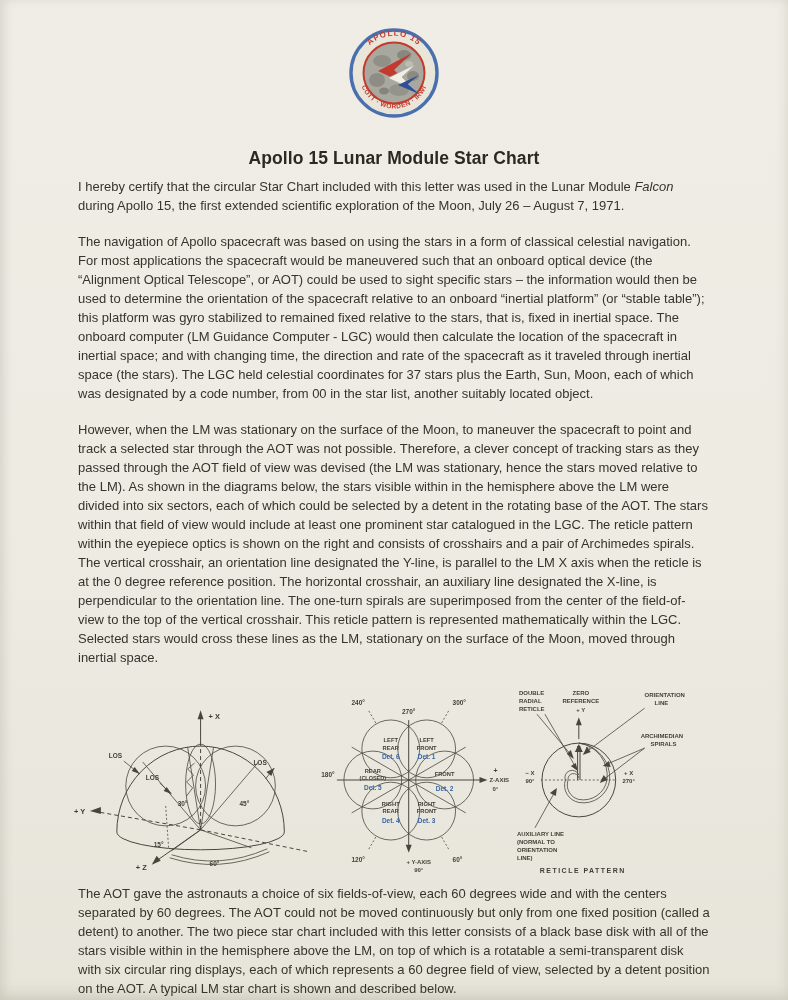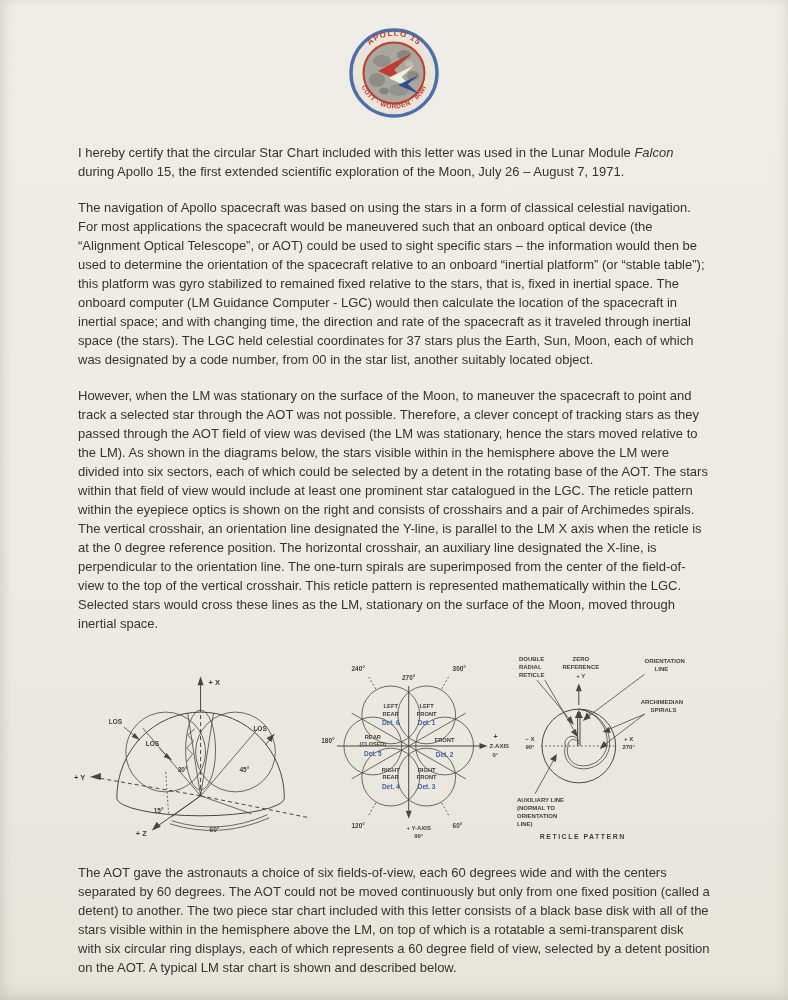--- a/index.html
+++ b/index.html
@@ -16,21 +16,21 @@
   }
   .patch-wrap { width:90px; margin:28px auto 0; }
   h1.title {
     margin:26px 0 0;
     text-align:center;
     font-size:17.5px;
     font-weight:700;
     color:#2c2923;
     letter-spacing:.1px;
   }
-  .body-col { width:632px; margin:21px auto 0; }
+  .body-col { width:632px; margin:8px auto 0; }
   .body-col p {
     margin:0 0 17px;
     font-size:13px;
     line-height:19px;
     text-align:left;
     color:#37342d;
   }
   .body-col p em { font-style:italic; }
   .diagrams {
     width:668px;
@@ -82,20 +82,21 @@
       </g>
       <text font-size="8" font-weight="700" fill="#c23b2e" letter-spacing="1">
         <textPath href="#arcTop" startOffset="50%" text-anchor="middle">APOLLO 15</textPath>
       </text>
       <text font-size="6.6" font-weight="700" fill="#c23b2e" letter-spacing=".4">
         <textPath href="#arcBot" startOffset="50%" text-anchor="middle">SCOTT · WORDEN · IRWIN</textPath>
       </text>
     </svg>
   </div>
 
+  <h1 class="title">Apollo 15 Lunar Module Star Chart</h1>
 
   <div class="body-col">
     <p><span>I hereby certify that the circular Star Chart included with this letter was used in the Lunar Module </span><em>Falcon</em><span> during Apollo 15, the first extended scientific exploration of the Moon, July 26 – August 7, 1971.</span></p>
     <p>The navigation of Apollo spacecraft was based on using the stars in a form of classical celestial navigation. For most applications the spacecraft would be maneuvered such that an onboard optical device (the “Alignment Optical Telescope”, or AOT) could be used to sight specific stars – the information would then be used to determine the orientation of the spacecraft relative to an onboard “inertial platform” (or “stable table”); this platform was gyro stabilized to remained fixed relative to the stars, that is, fixed in inertial space.  The onboard computer (LM Guidance Computer - LGC) would then calculate the location of the spacecraft in inertial space; and with changing time, the direction and rate of the spacecraft as it traveled through inertial space (the stars).  The LGC held celestial coordinates for 37 stars plus the Earth, Sun, Moon, each of which was designated by a code number, from 00 in the star list, another suitably located object.</p>
     <p>However, when the LM was stationary on the surface of the Moon, to maneuver the spacecraft to point and track a selected star through the AOT was not possible.  Therefore, a clever concept of tracking stars as they passed through the AOT field of view was devised (the LM was stationary, hence the stars moved relative to the LM).  As shown in the diagrams below, the stars visible within in the hemisphere above the LM were divided into six sectors, each of which could be selected by a detent in the rotating base of the AOT.  The stars within that field of view would include at least one prominent star catalogued in the LGC. The reticle pattern within the eyepiece optics is shown on the right and consists of crosshairs and a pair of Archimedes spirals. The vertical crosshair, an orientation line designated the Y-line, is parallel to the LM X axis when the reticle is at the 0 degree reference position. The horizontal crosshair, an auxiliary line designated the X-line, is perpendicular to the orientation line. The one-turn spirals are superimposed from the center of the field-of-view to the top of the vertical crosshair.  This reticle pattern is represented mathematically within the LGC.  Selected stars would cross these lines as the LM, stationary on the surface of the Moon, moved through inertial space.</p>
   </div>
 
   <div class="diagrams">
 
     <svg width="252" height="192" viewBox="0 0 252 192">

